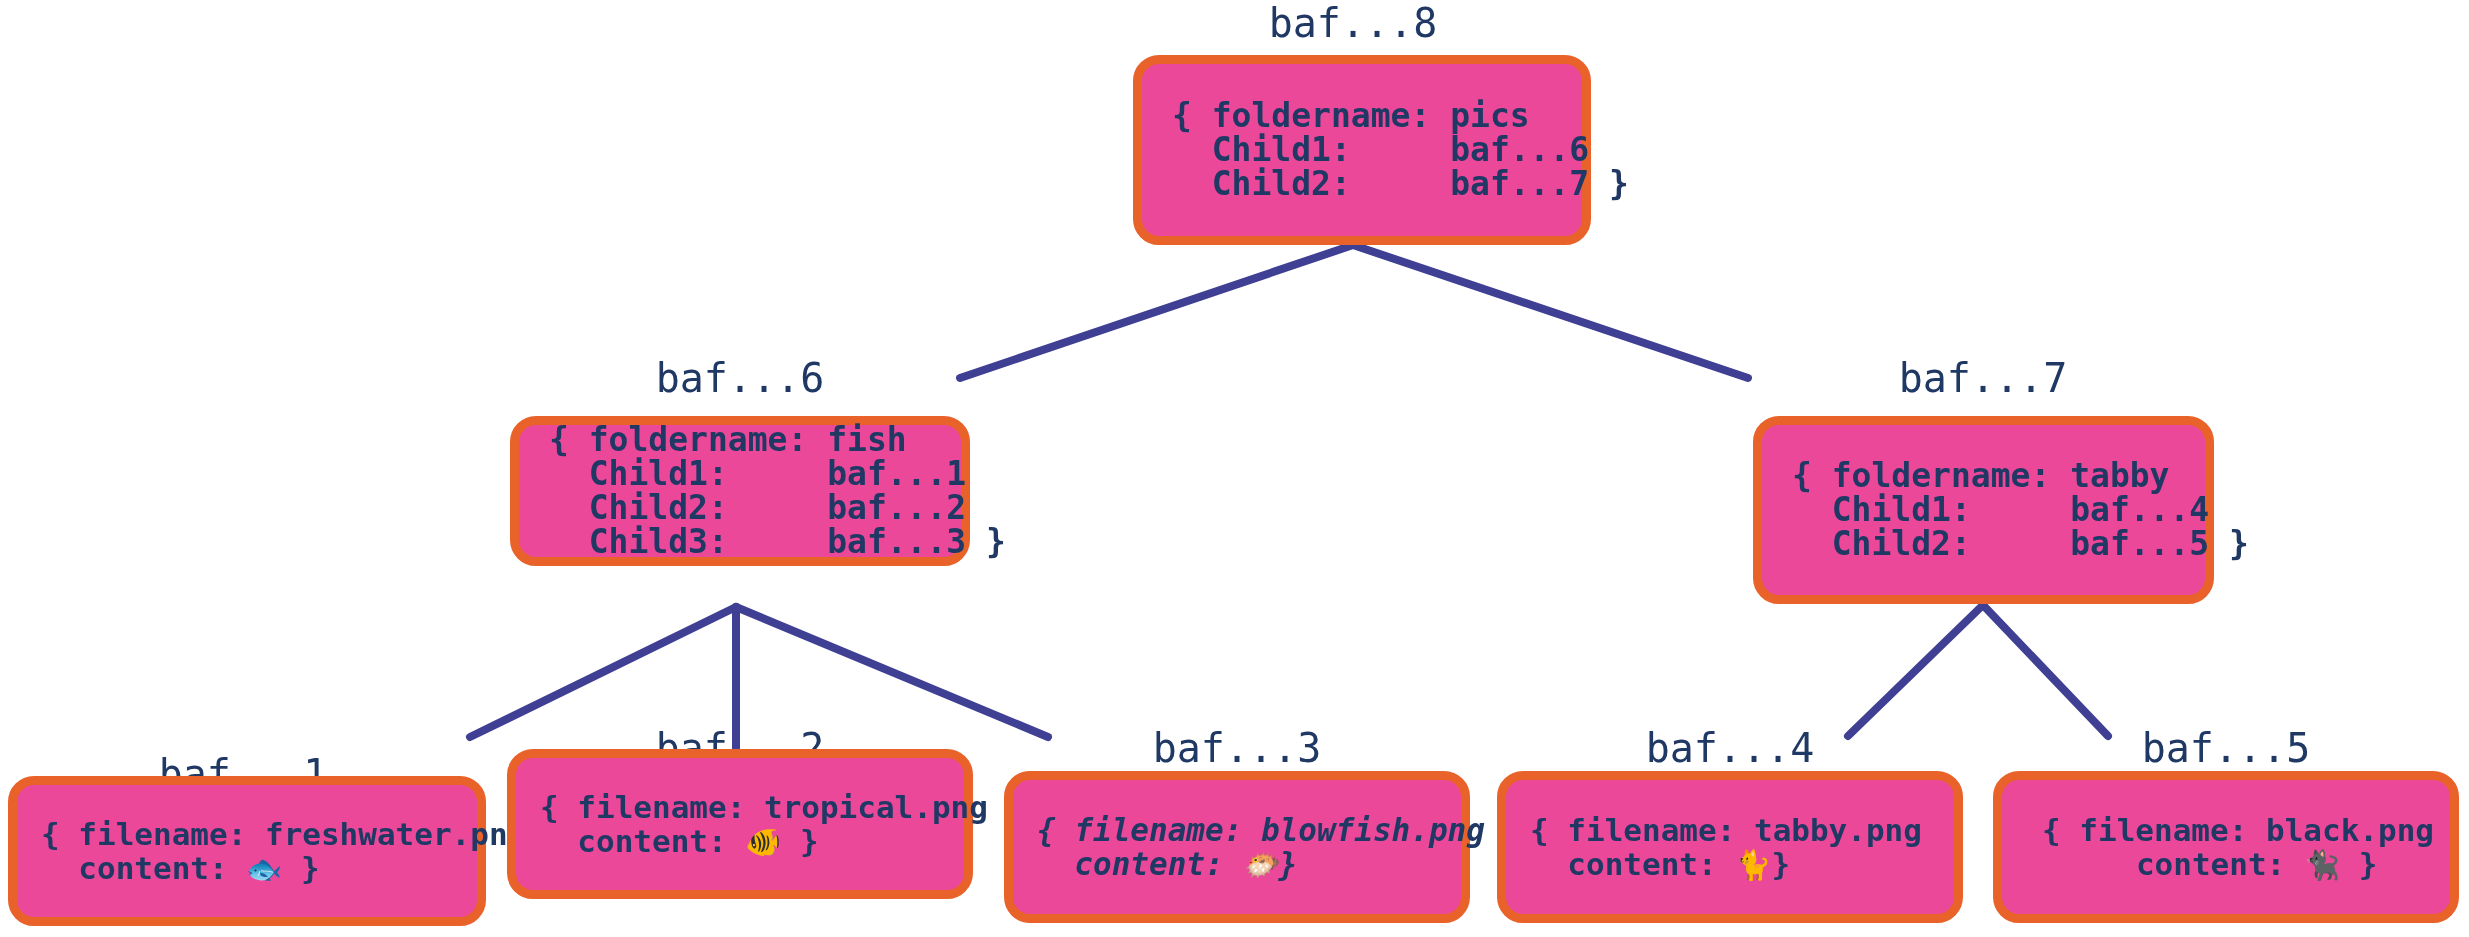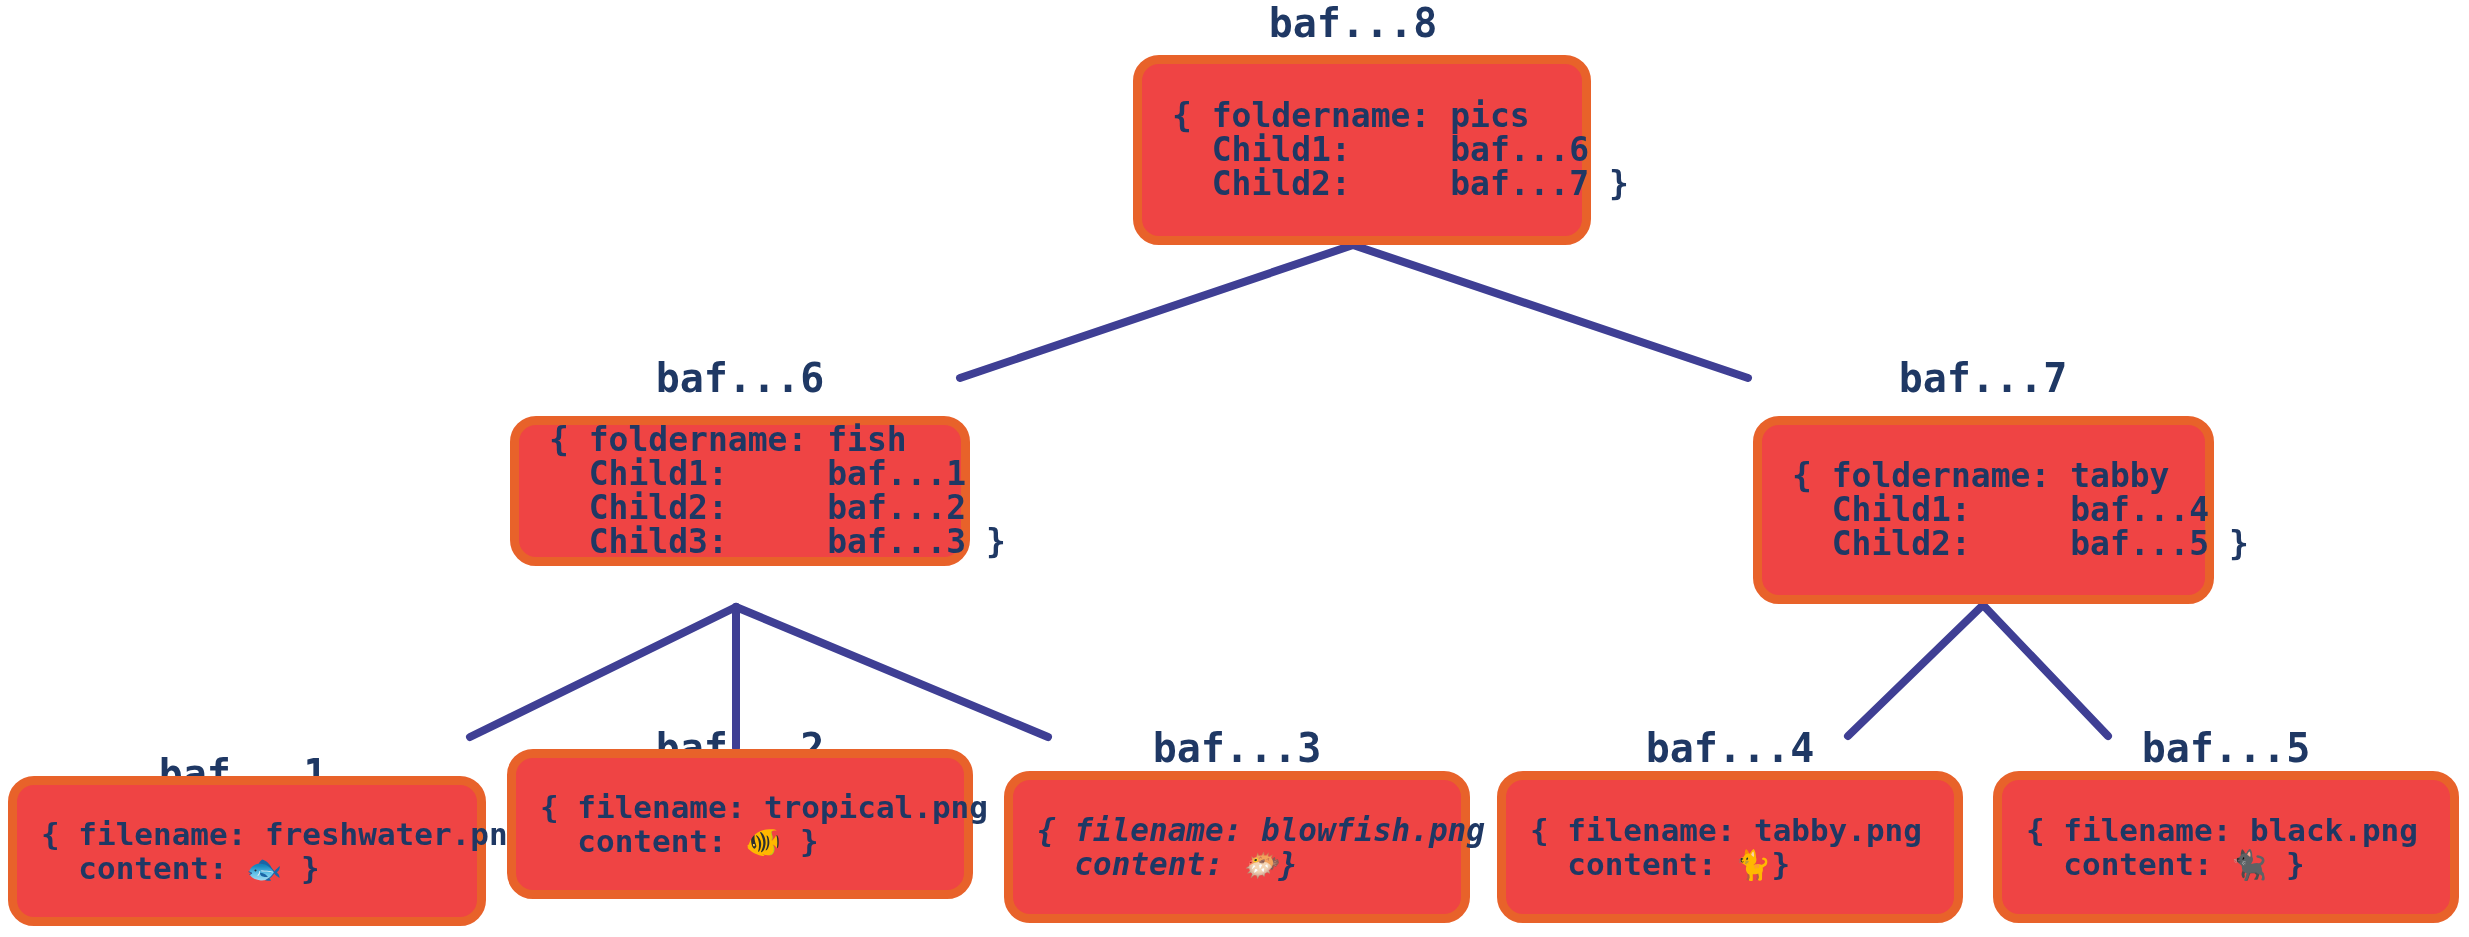--- a/index.html
+++ b/index.html
@@ -23,32 +23,32 @@
     height: 937px;
     pointer-events: none;
   }
   .node {
     position: absolute;
   }
   .node-label {
     position: absolute;
     color: #1F3864;
     font-family: "DejaVu Sans Mono", "Liberation Mono", monospace;
-    font-weight: 700;
+    font-weight: 400;
     font-size: 40px;
     letter-spacing: 0px;
     white-space: pre;
     text-align: center;
   }
   .node-box {
     position: absolute;
     box-sizing: border-box;
     border: 9px solid #E8622A;
     border-radius: 26px;
-    background: #ef4444;
+    background: #ec4899;
     display: flex;
     flex-direction: column;
     justify-content: center;
   }
   .node-text {
     color: #1F3864;
     font-family: "DejaVu Sans Mono", "Liberation Mono", monospace;
     font-weight: 700;
     font-size: 33px;
     line-height: 34px;
@@ -142,19 +142,19 @@
   <div class="node">
     <div class="node-label" style="left:1497px; top:725px; width:466px;">baf...4</div>
     <div class="node-box" style="left:1497px; top:771px; width:466px; height:152px;">
       <div class="node-text leafpad">{ filename: tabby.png</div>
       <div class="node-text leafpad"><span>  content: </span><span class="emoji">🐈</span><span>}</span></div>
     </div>
   </div>
 
   <div class="node">
     <div class="node-label" style="left:1993px; top:725px; width:466px;">baf...5</div>
-    <div class="node-box" style="left:1993px; top:771px; width:466px; height:152px;">
+    <div class="node-box" style="left:1993px; top:771px; width:466px; height:152px;align-items:center;">
       <div class="node-text leafpad">{ filename: black.png</div>
       <div class="node-text leafpad"><span>  content: </span><span class="emoji">🐈‍⬛</span><span> }</span></div>
     </div>
   </div>
 
 </div>
 
 </body></html>

